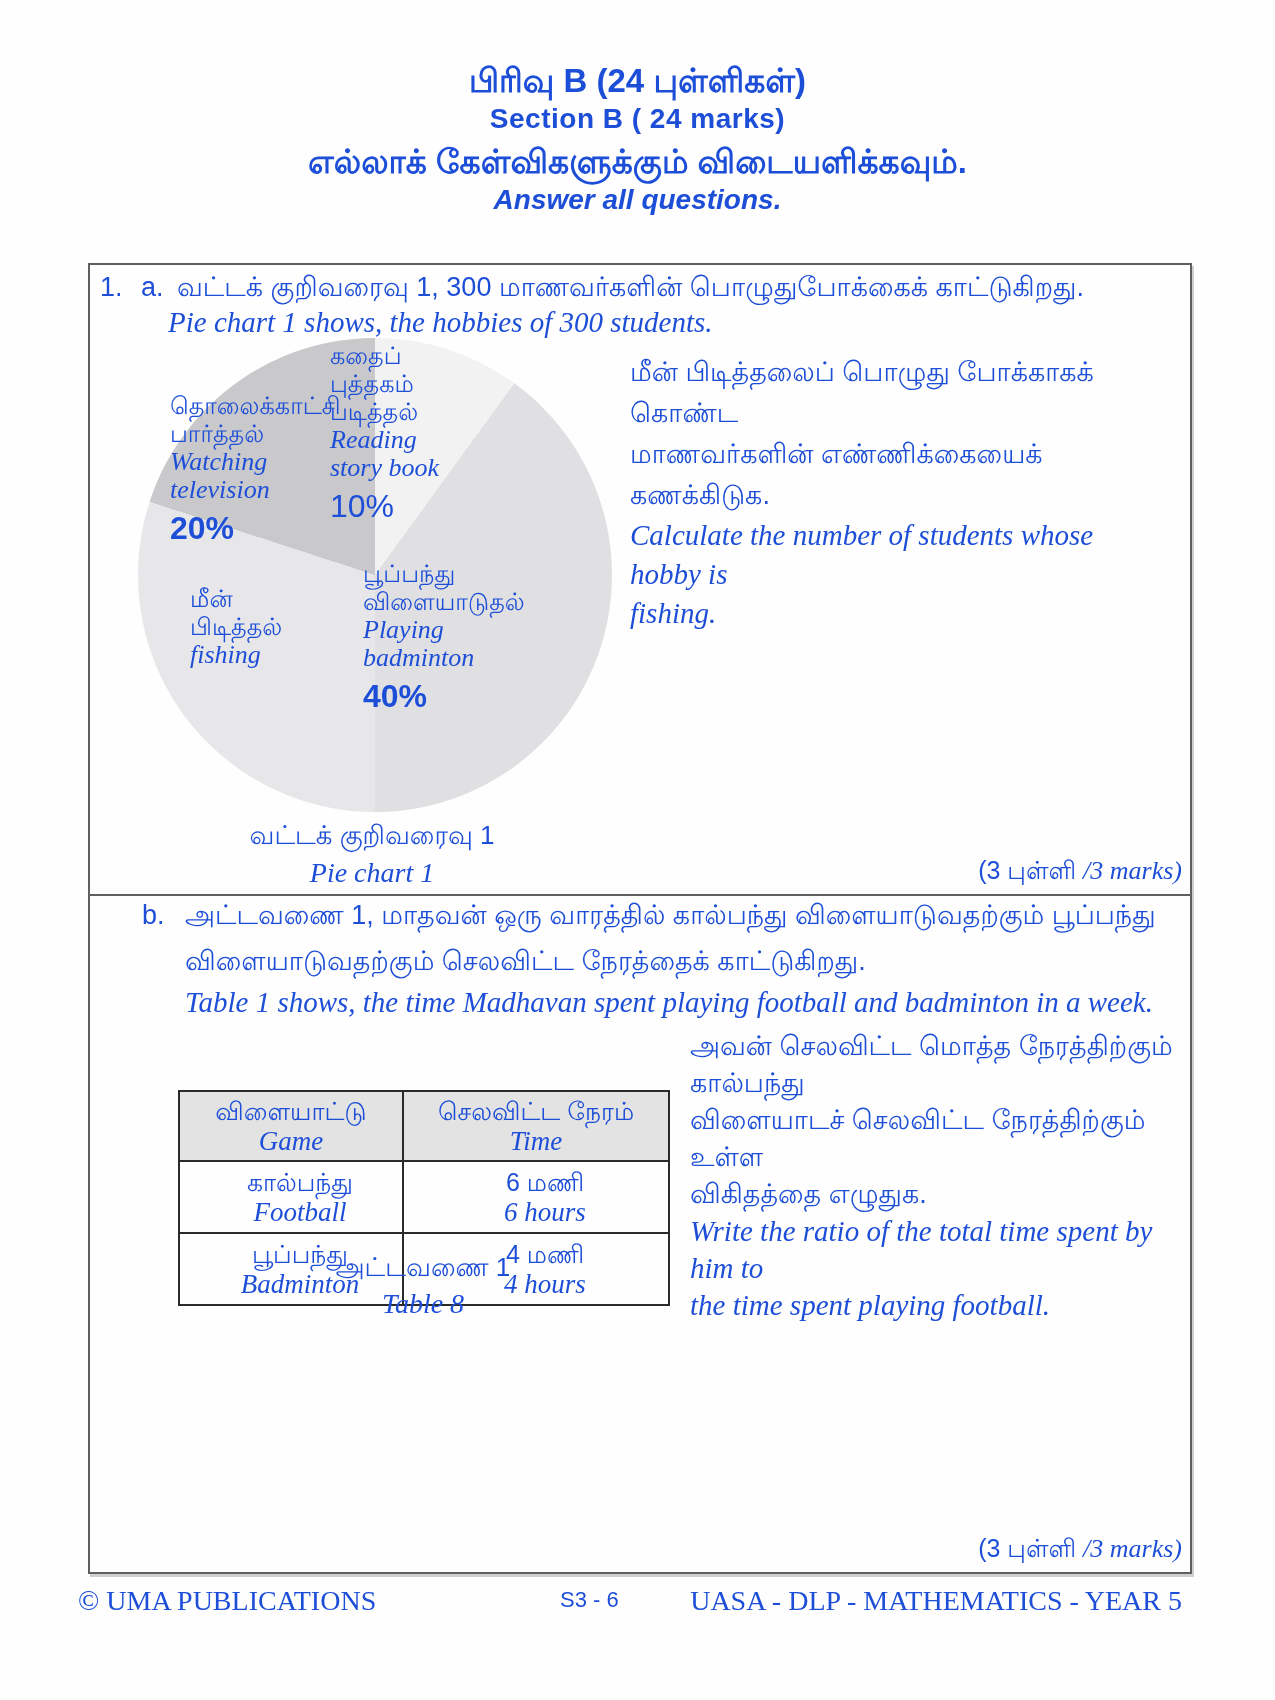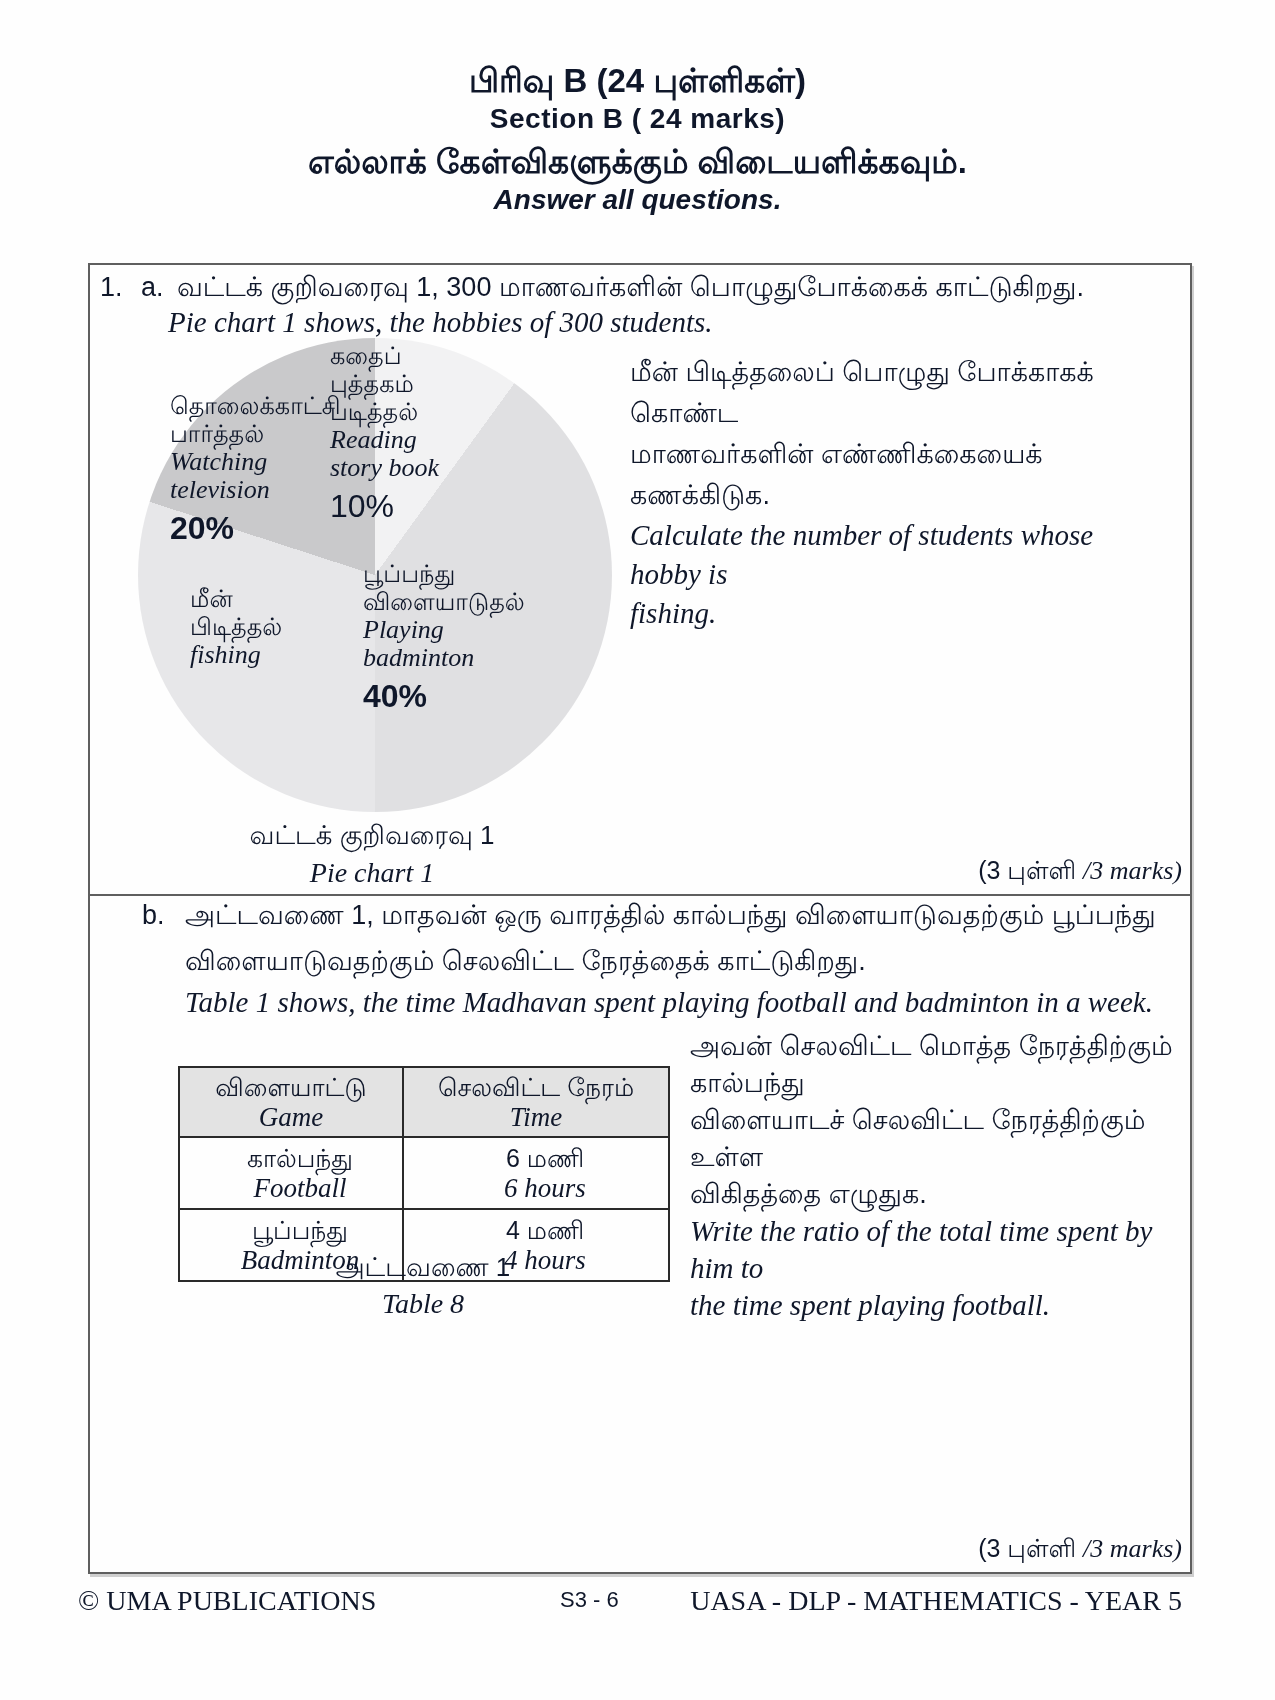--- a/index.html
+++ b/index.html
@@ -1,19 +1,19 @@
 <!DOCTYPE html>
 <html><head>
 <meta charset="utf-8">
 <style>
   * { margin:0; padding:0; box-sizing:border-box; }
   body { background:#ffffff; }
   .page {
     position:relative; width:1275px; height:1700px; background:#fefefe;
-    font-family:"Liberation Sans", sans-serif; color:#0f172a;
+    font-family:"Liberation Sans", sans-serif; color:#1d4ed8;
     overflow:hidden;
   }
   .abs { position:absolute; }
   .center { text-align:center; }
   .tam-bold { font-family:"Liberation Sans", sans-serif; font-weight:bold; }
   .tam { font-family:"Liberation Sans", sans-serif; }
   .eng-it { font-family:"Liberation Serif", serif; font-style:italic; }
   .eng-sans-b { font-family:"Liberation Sans", sans-serif; font-weight:bold; }
 
   .hdr-line1 { top:62px; left:0; width:100%; font-size:33px; }
@@ -54,21 +54,21 @@
   .marks { font-size:25px; }
   .marks .m-eng { font-family:"Liberation Serif", serif; font-style:italic; font-size:26px; }
   .marks-a { right:93px; top:856px; }
   .marks-b { right:93px; top:1534px; }
 
   .q-let-b { left:142px; top:900px; font-size:27px; }
   .qb-tam1 { left:185px; top:900px; font-size:27px; }
   .qb-tam2 { left:185px; top:946px; font-size:27px; }
   .qb-eng  { left:185px; top:986px; font-size:29px; }
 
-  table.data { position:absolute; left:178px; top:1066px; border-collapse:collapse; table-layout:fixed; }
+  table.data { position:absolute; left:178px; top:1090px; border-collapse:collapse; table-layout:fixed; }
   table.data td { border:2px solid #2a2a2a; text-align:center; vertical-align:middle; padding:4px 2px; }
   table.data .c1 { width:224px; }
   table.data .c2 { width:266px; }
   .cell-tam { font-size:25px; line-height:30px; }
   .cell-eng { font-family:"Liberation Serif", serif; font-style:italic; font-size:27px; line-height:30px; }
   tr.hrow td { height:64px; }
   tr.drow td { height:72px;padding-left:20px; }
 
   .tbl-cap { left:178px; top:1252px; width:490px; }
   .tbl-cap-tam { font-size:26px; }

